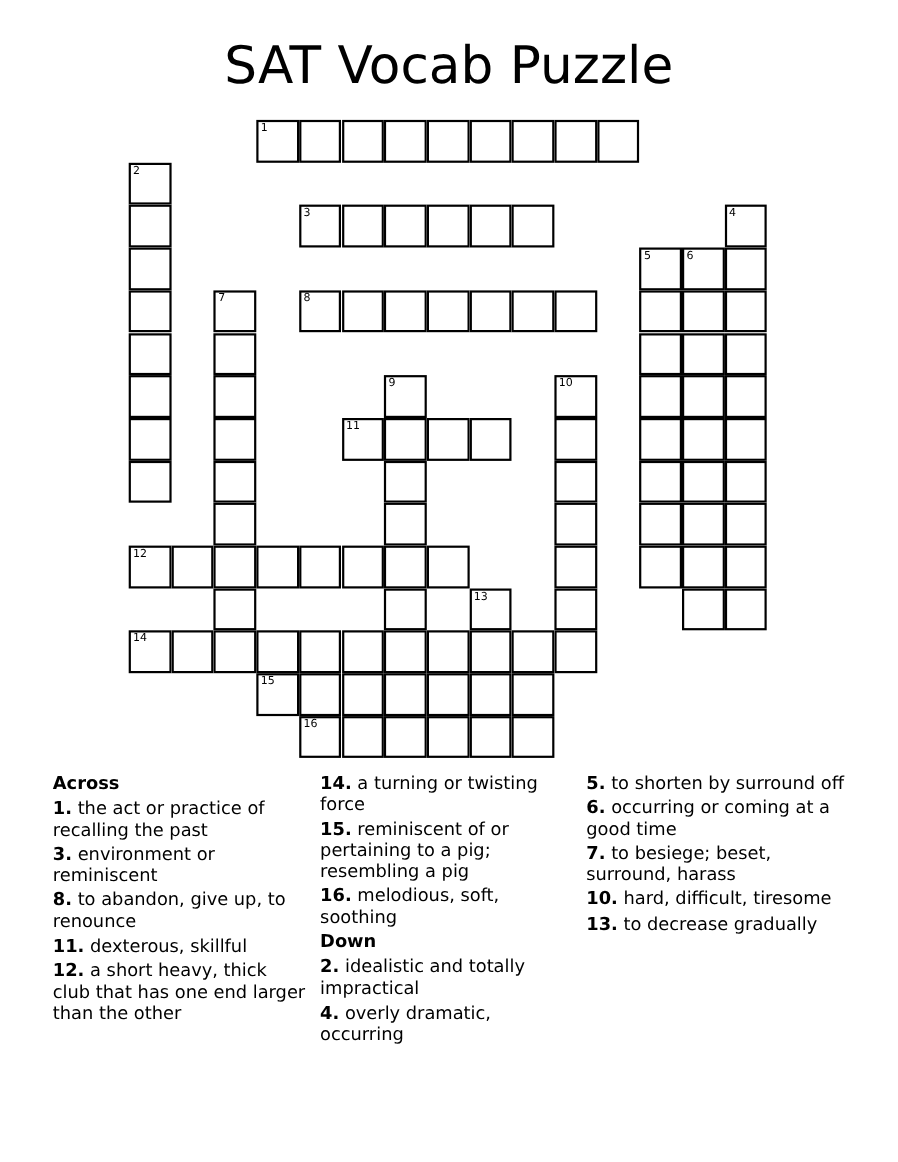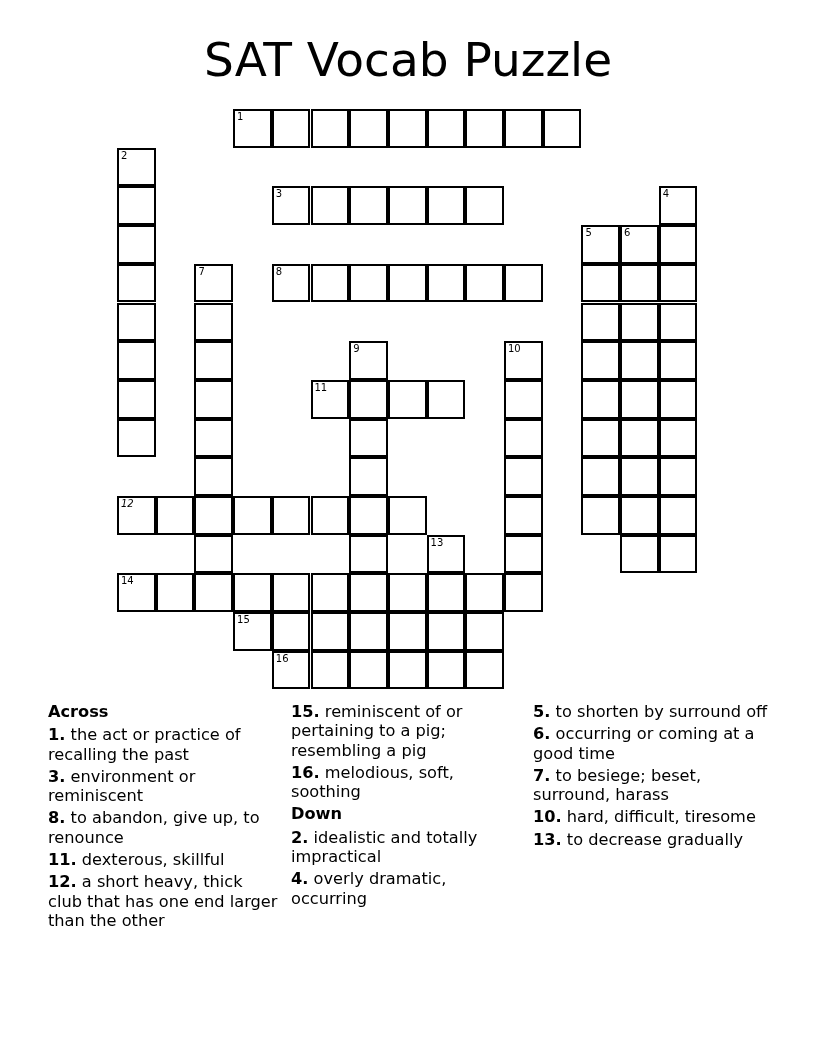--- a/index.html
+++ b/index.html
@@ -116,21 +116,21 @@
     <div class="cell" style="left: 387px; top: 309.6px;"></div>
     <div class="cell" style="left: 387px; top: 348.3px;"></div>
     <div class="cell" style="left: 387px; top: 387px;"></div>
     <div class="cell" style="left: 387px; top: 425.7px;"></div>
     <div class="cell" style="left: 387px; top: 464.4px;"></div>
     <div class="cell" style="left: 193.5px; top: 270.9px;">
       <span class="num">11</span>
     </div>
     <div class="cell" style="left: 270.9px; top: 270.9px;"></div>
     <div class="cell" style="left: 309.6px; top: 270.9px;"></div>
-    <div class="cell" style="left: 0px; top: 387px; font-style: italic;">
+    <div class="cell" style="left: 0px; top: 387px;">
       <span class="num">12</span>
     </div>
     <div class="cell" style="left: 38.7px; top: 387px;"></div>
     <div class="cell" style="left: 116.1px; top: 387px;"></div>
     <div class="cell" style="left: 154.8px; top: 387px;"></div>
     <div class="cell" style="left: 193.5px; top: 387px;"></div>
     <div class="cell" style="left: 270.9px; top: 387px;"></div>
     <div class="cell" style="left: 309.6px; top: 425.7px;">
       <span class="num">13</span>
     </div>
@@ -167,20 +167,21 @@
 <div class="clue-col" style="left:48px; width:230px;">
   <div class="head">Across</div>
   <div class="clue"><b>1.</b> <span>the act or practice of recalling the past</span></div>
   <div class="clue"><b>3.</b> <span>environment or reminiscent</span></div>
   <div class="clue"><b>8.</b> <span>to abandon, give up, to renounce</span></div>
   <div class="clue"><b>11.</b> <span>dexterous, skillful</span></div>
   <div class="clue"><b>12.</b> <span>a short heavy, thick club that has one end larger than the other</span></div>
 </div>
 
 <div class="clue-col" style="left:291px; width:230px;">
+  <div class="clue"><b>14.</b> <span>a turning or twisting force</span></div>
   <div class="clue"><b>15.</b> <span>reminiscent of or pertaining to a pig; resembling a pig</span></div>
   <div class="clue"><b>16.</b> <span>melodious, soft, soothing</span></div>
   <div class="head">Down</div>
   <div class="clue"><b>2.</b> <span>idealistic and totally impractical</span></div>
   <div class="clue"><b>4.</b> <span>overly dramatic, occurring</span></div>
 </div>
 
 <div class="clue-col" style="left:533px; width:235px;">
   <div class="clue"><b>5.</b> <span>to shorten by surround off</span></div>
   <div class="clue"><b>6.</b> <span>occurring or coming at a good time</span></div>

